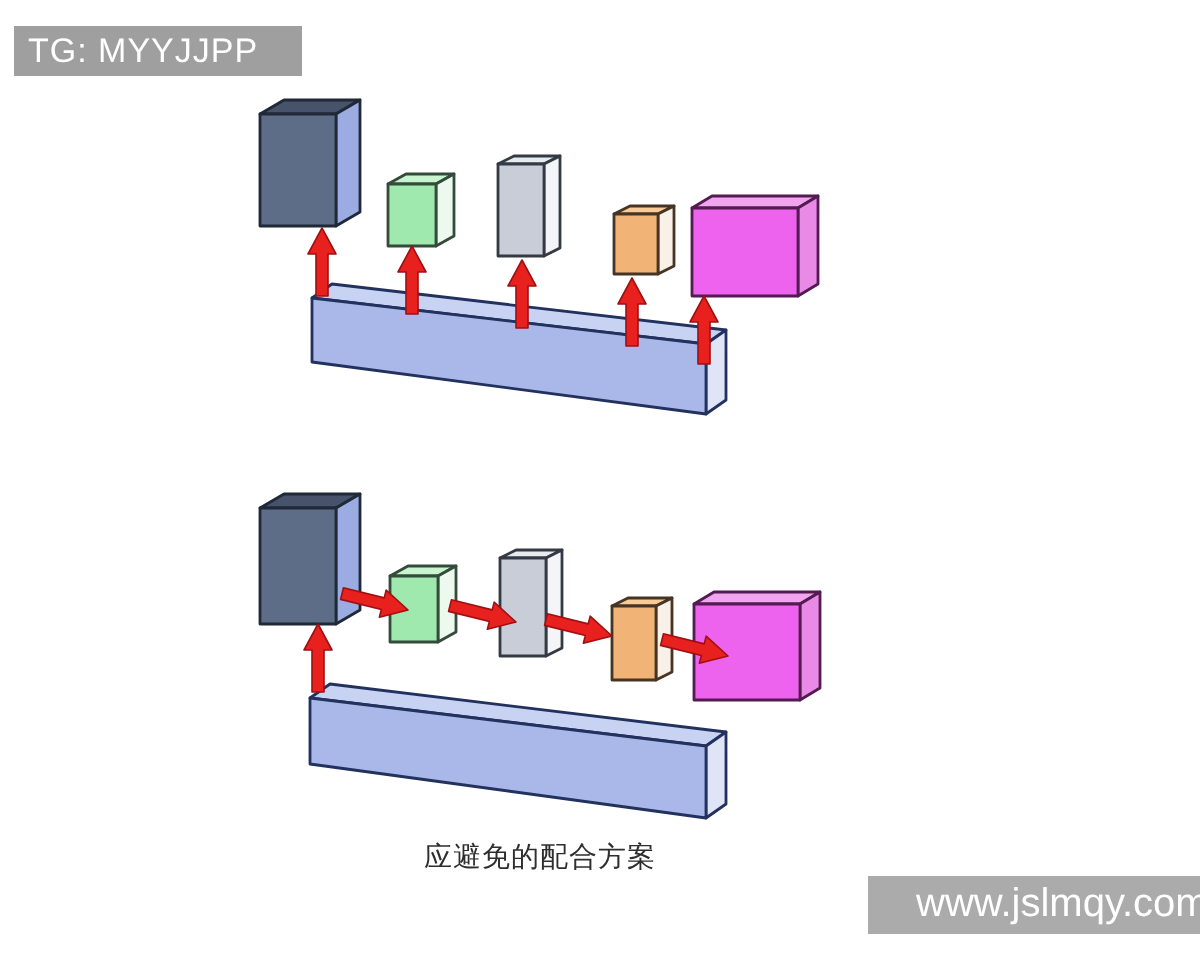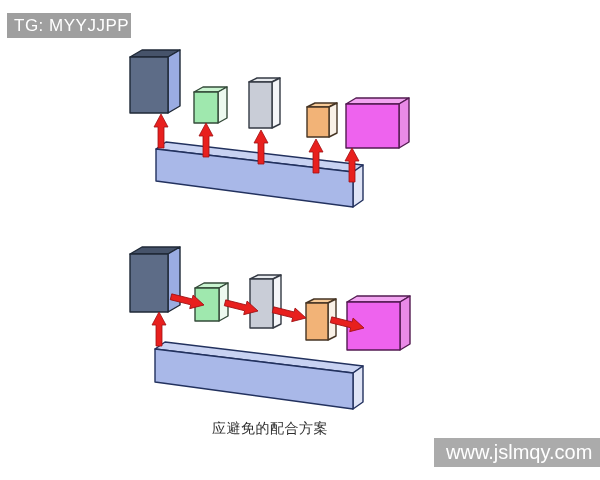--- a/index.html
+++ b/index.html
@@ -5,27 +5,27 @@
   html,body{margin:0;padding:0;background:#fff;}
   .stage{
     position:relative;width:600px;height:480px;background:#ffffff;
     overflow:hidden;font-family:"Liberation Sans",sans-serif;
   }
   .badge{
     position:absolute;color:#ffffff;white-space:nowrap;
     display:flex;align-items:center;
   }
   .badge-top{
-    left:7px;top:13px;width:124px;height:25px;
+    left:7px;top:13px;width:144px;height:25px;
     background:#9f9f9f;font-size:17px;padding-left:7px;box-sizing:border-box;
     letter-spacing:0.5px;
   }
   .badge-bottom{
     left:434px;top:438px;width:166px;height:29px;
-    background:#ababab;font-size:20px;padding-left:12px;box-sizing:border-box;
+    background:#ababab;font-size:20px;padding-left:24px;box-sizing:border-box;
   }
   .caption{
     position:absolute;width:240px;text-align:center;color:#2e2e2e;
     font-size:14px;letter-spacing:0.5px;
   }
   .caption-top{left:150px;top:224px;}
   .caption-bottom{left:150px;top:420px;}
   svg.scene{position:absolute;left:0;top:0;}
   .box{stroke-width:1.4;stroke-linejoin:round;}
   .bar{stroke-width:1.4;stroke-linejoin:round;}

